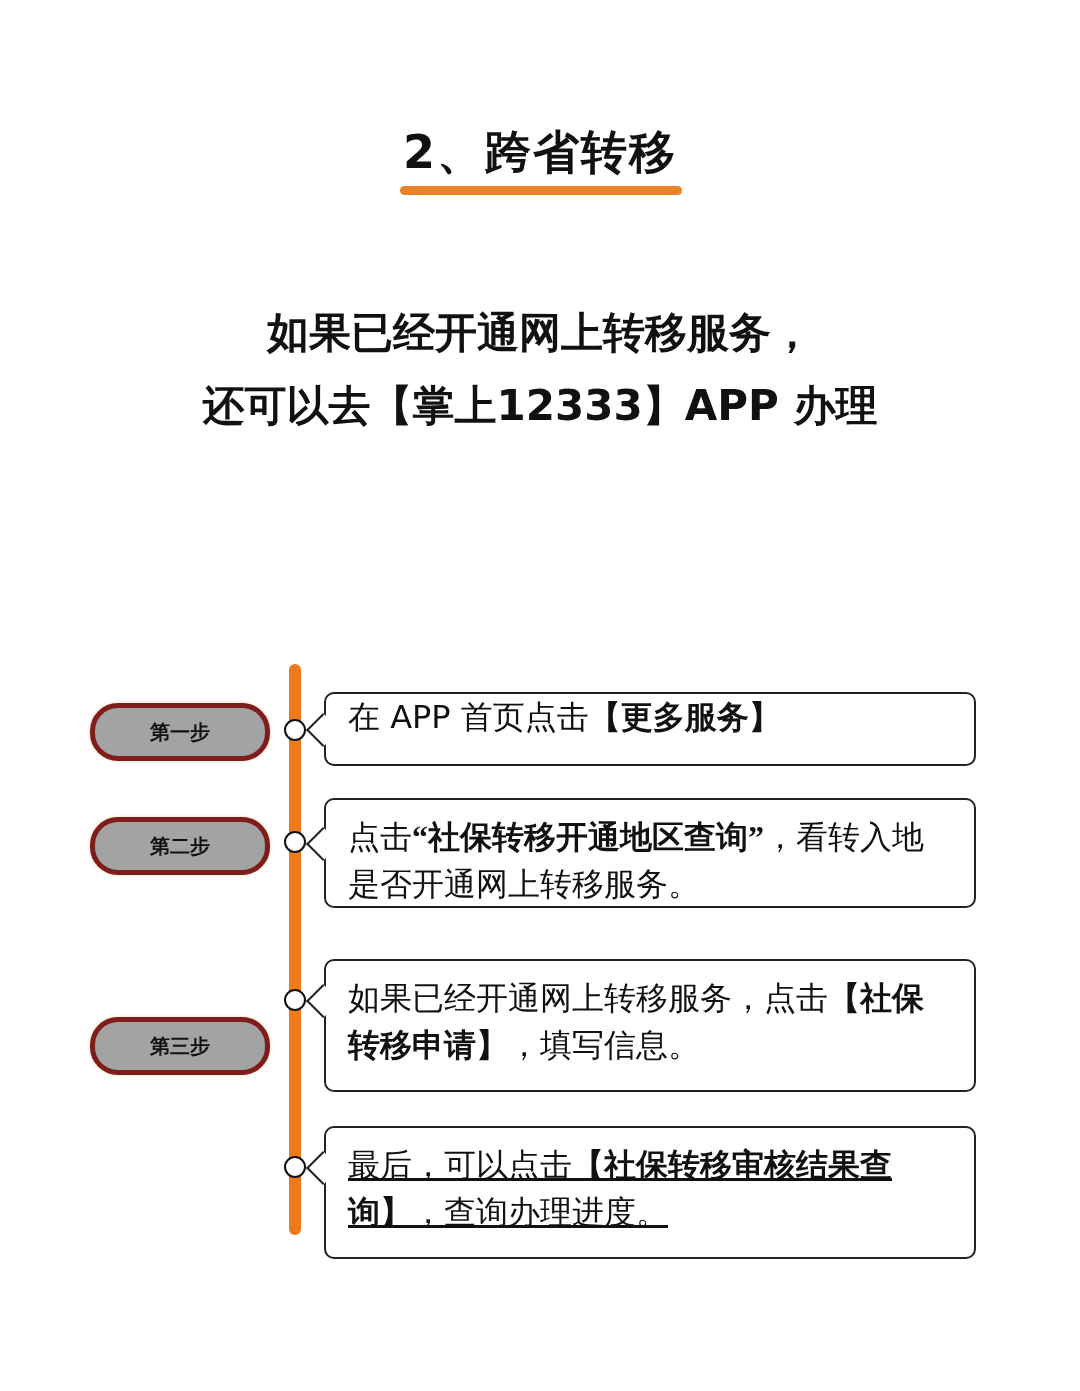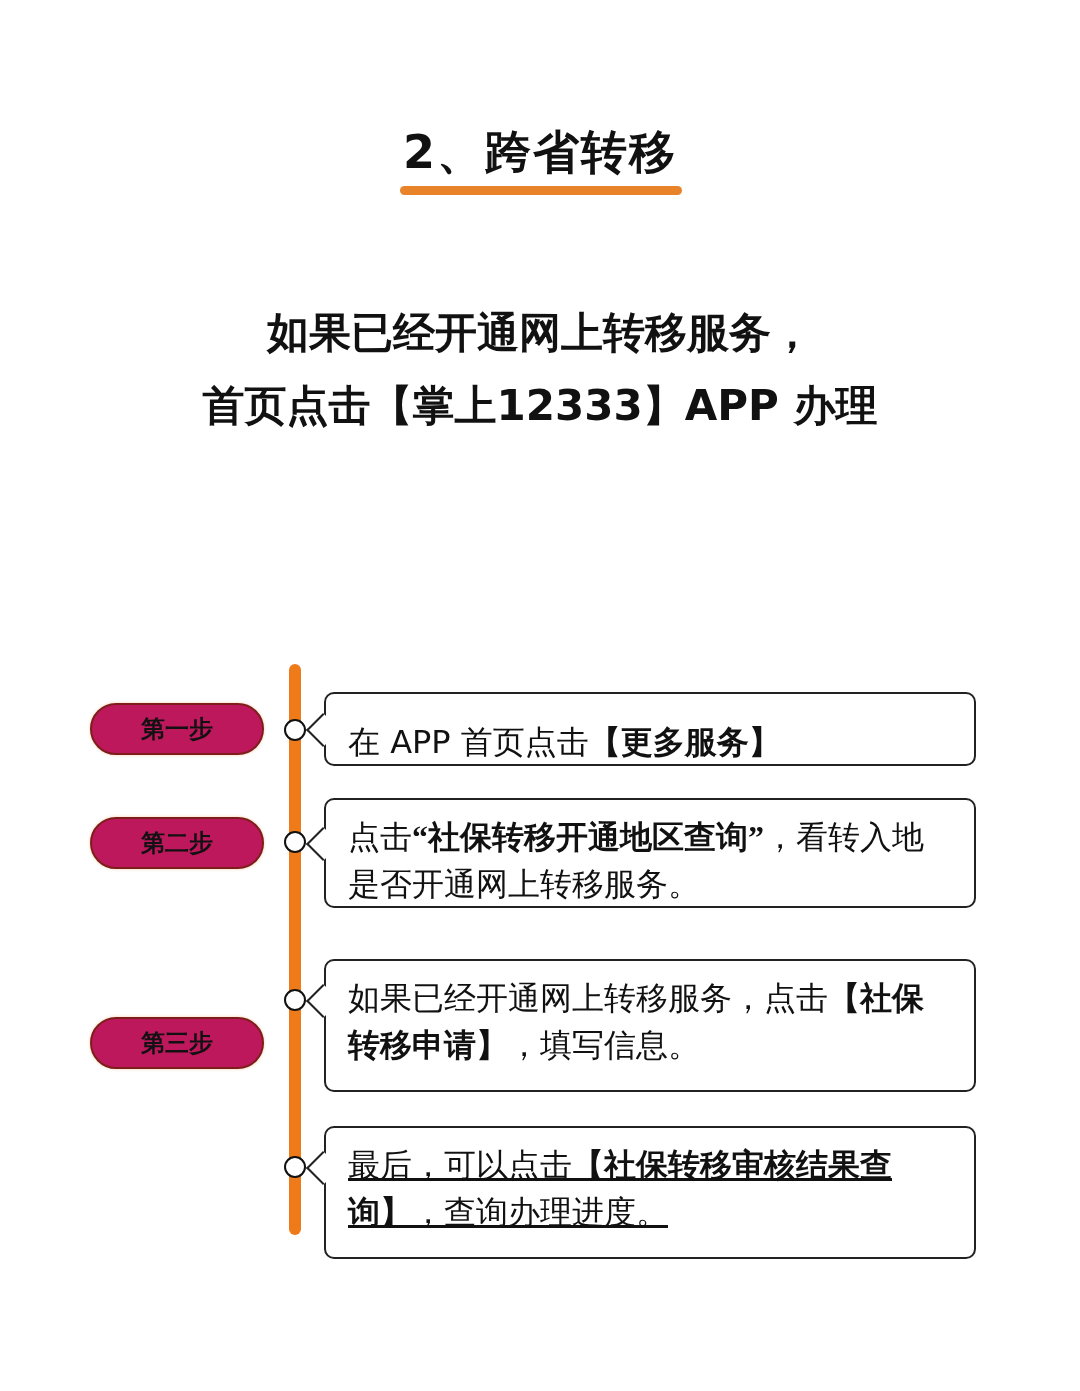--- a/index.html
+++ b/index.html
@@ -19,23 +19,23 @@
     position: absolute; left: 0; width: 1080px; top: 296px; text-align: center;
     font-size: 42px; font-weight: bold; line-height: 73px; color: #111;
   }
   .intro div { white-space: nowrap; }
   .timeline-bar {
     position: absolute; left: 289px; top: 664px; width: 12px; height: 571px;
     background: #ee7a1a; border-radius: 6px;
   }
   .step-pill {
     position: absolute; left: 90px; width: 170px; height: 48px;
-    border: 2px solid #7f1d1d; border-radius: 28px; background: #be185d;
+    border: 5px solid #7f1d1d; border-radius: 28px; background: #a3a3a3;
     display: flex; align-items: center; justify-content: center;
-    font-size: 24px; font-weight: bold; color: #111;
+    font-size: 20px; font-weight: bold; color: #111;
     box-shadow: 0 0 3px rgba(230,150,70,0.5);
   }
   .node {
     position: absolute; left: 284px; width: 18px; height: 18px; border-radius: 50%;
     background: #fff; border: 2px solid #111;
   }
   .card {
     position: absolute; left: 324px; width: 652px; border: 2px solid #222;
     border-radius: 10px; background: #fff; box-sizing: border-box;
     padding: 14px 20px 14px 22px; font-size: 32px; line-height: 47px; color: #111;
@@ -49,28 +49,28 @@
   .b { font-weight: bold; }
 </style>
 </head>
 <body>
 
 <div class="title">2、跨省转移</div>
 <div class="title-underline"></div>
 
 <div class="intro">
   <div>如果已经开通网上转移服务，</div>
-  <div>首页点击【掌上12333】APP 办理</div>
+  <div>还可以去【掌上12333】APP 办理</div>
 </div>
 
 <div class="timeline-bar"></div>
 
 <div class="step-pill" style="top:703px;">第一步</div>
 <div class="node" style="top:719px;"></div>
-<div class="card" style="top:692px; height:74px; --tip:24px; padding-top:25px;">
+<div class="card" style="top:692px; height:74px; --tip:24px; padding-top:0;">
   <span>在 APP 首页点击</span><span class="b">【更多服务】</span>
 </div>
 
 <div class="step-pill" style="top:817px;">第二步</div>
 <div class="node" style="top:831px;"></div>
 <div class="card" style="top:798px; height:110px;font-family:Liberation Serif, serif; --tip:32px;">
   <span>点击</span><span class="b">“社保转移开通地区查询”</span><span>，看转入地是否开通网上转移服务。</span>
 </div>
 
 <div class="step-pill" style="top:1017px;">第三步</div>

